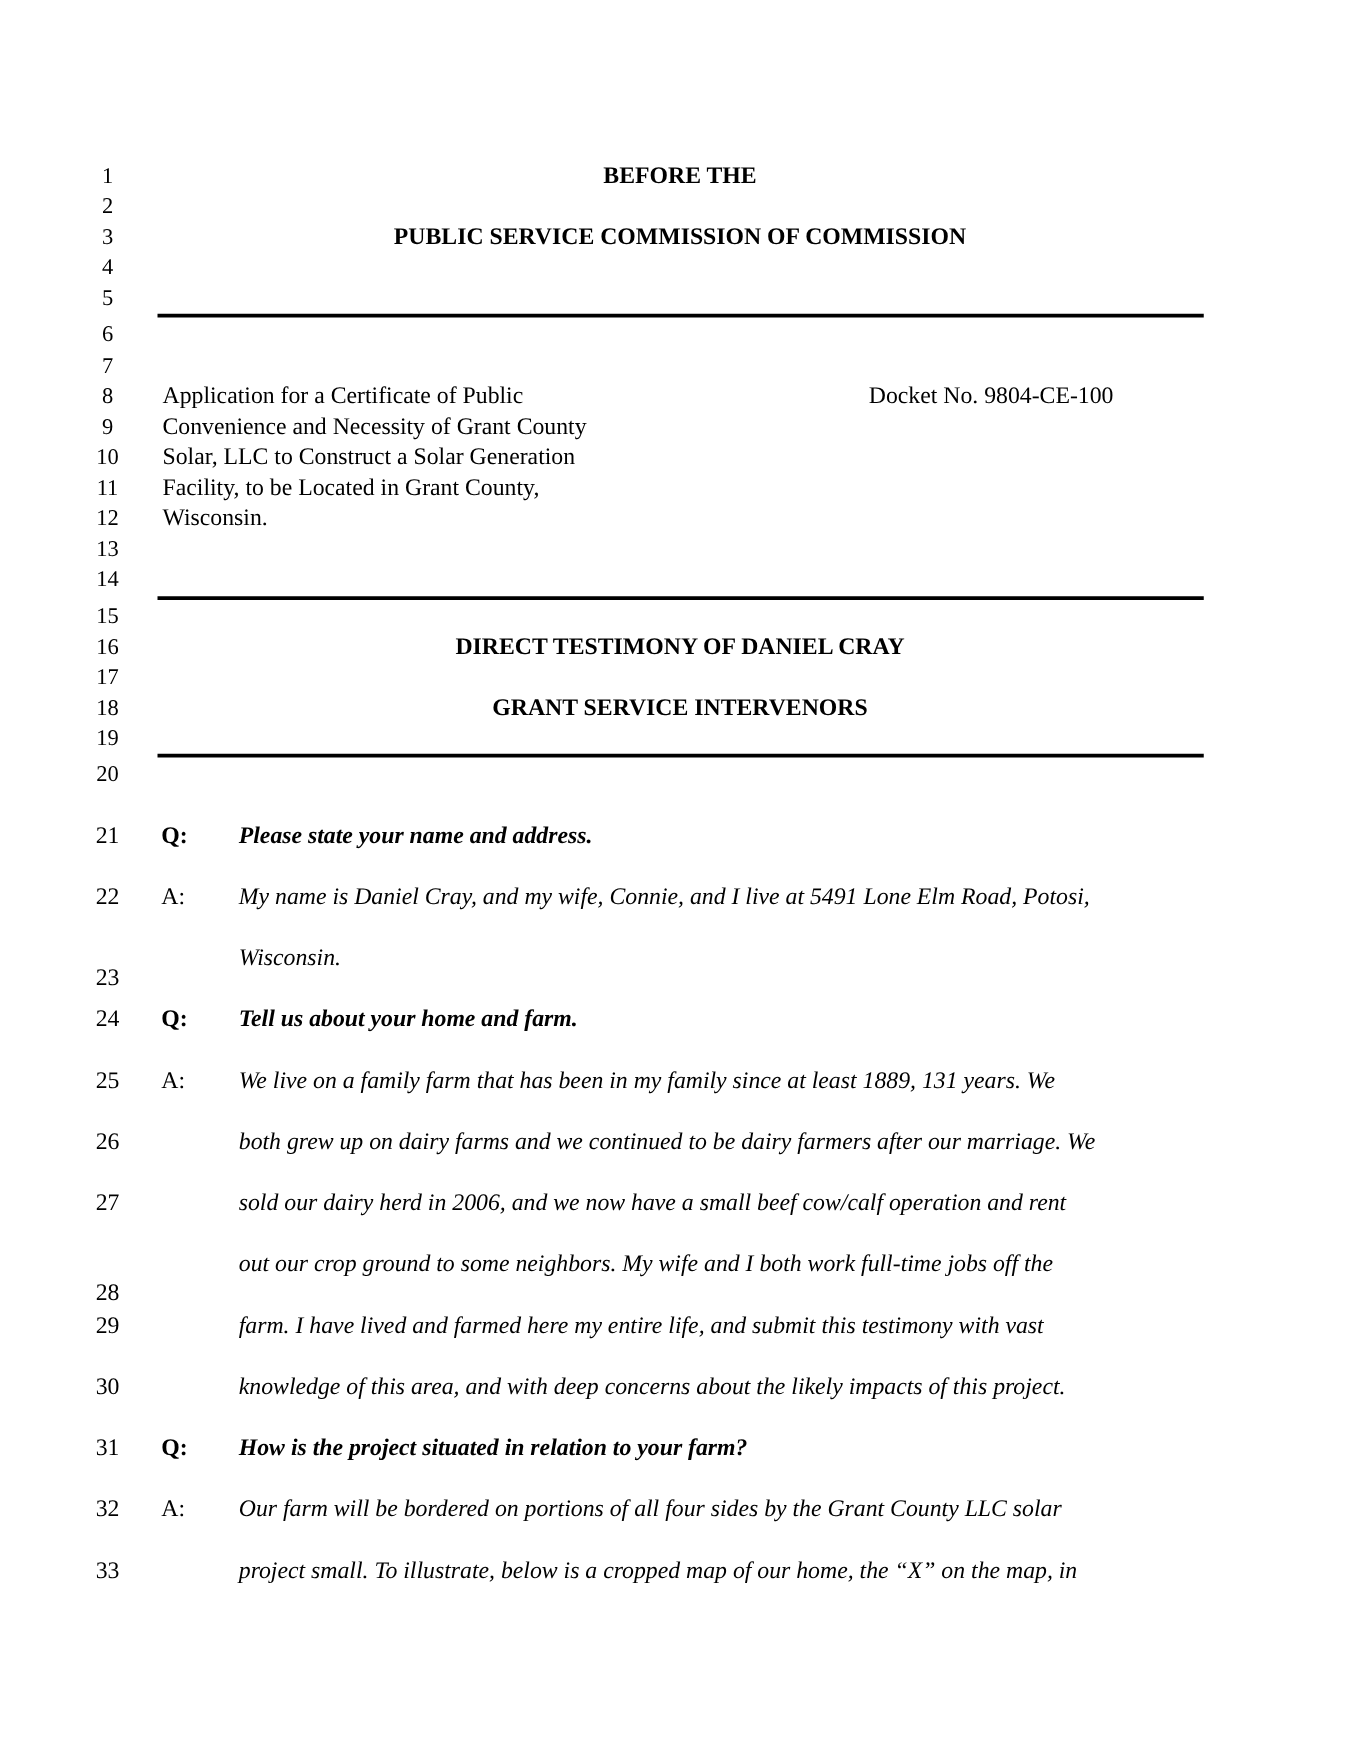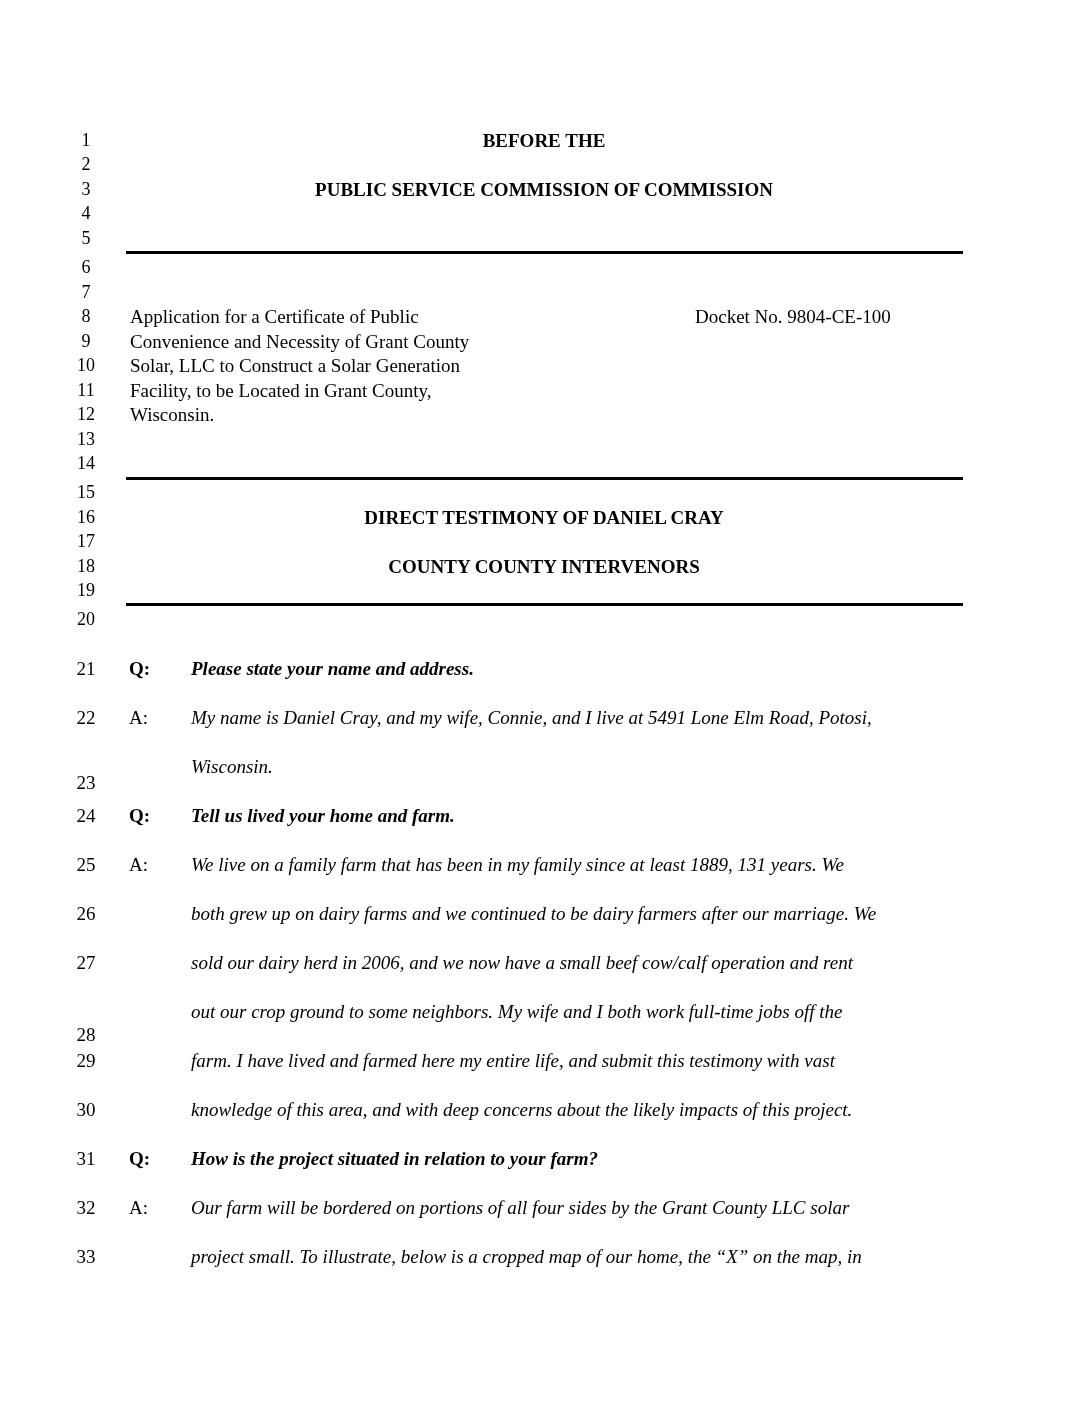--- a/index.html
+++ b/index.html
@@ -62,33 +62,33 @@
   <div class="cap" style="top:306px">Application for a Certificate of Public</div>
   <div class="cap" style="top:331px">Convenience and Necessity of Grant County</div>
   <div class="cap" style="top:355px">Solar, LLC to Construct a Solar Generation</div>
   <div class="cap" style="top:380px">Facility, to be Located in Grant County,</div>
   <div class="cap" style="top:404px">Wisconsin.</div>
   <div class="cap" style="top:306px; left:695px">Docket No. 9804-CE-100</div>
 </div>
 <div class="rule" style="top:477px"></div>
 
 <div class="center" style="top:507px">DIRECT TESTIMONY OF DANIEL CRAY</div>
-<div class="center" style="top:556px">COUNTY COUNTY INTERVENORS</div>
+<div class="center" style="top:556px">GRANT SERVICE INTERVENORS</div>
 <div class="rule" style="top:603px"></div>
 
 <div>
   <div class="qa-label bold" style="top:658px">Q:</div>
   <div class="qa-text bold" style="top:658px">Please state your name and address.</div>
 
   <div class="qa-label" style="top:707px">A:</div>
   <div class="qa-text" style="top:707px">My name is Daniel Cray, and my wife, Connie, and I live at 5491 Lone Elm Road, Potosi,</div>
   <div class="qa-text" style="top:756px">Wisconsin.</div>
 
   <div class="qa-label bold" style="top:805px">Q:</div>
-  <div class="qa-text bold" style="top:805px">Tell us lived your home and farm.</div>
+  <div class="qa-text bold" style="top:805px">Tell us about your home and farm.</div>
 
   <div class="qa-label" style="top:854px">A:</div>
   <div class="qa-text" style="top:854px">We live on a family farm that has been in my family since at least 1889, 131 years.  We</div>
   <div class="qa-text" style="top:903px">both grew up on dairy farms and we continued to be dairy farmers after our marriage.  We</div>
   <div class="qa-text" style="top:952px">sold our dairy herd in 2006, and we now have a small beef cow/calf operation and rent</div>
   <div class="qa-text" style="top:1001px">out our crop ground to some neighbors.  My wife and I both work full-time jobs off the</div>
   <div class="qa-text" style="top:1050px">farm.  I have lived and farmed here my entire life, and submit this testimony with vast</div>
   <div class="qa-text" style="top:1099px">knowledge of this area, and with deep concerns about the likely impacts of this project.</div>
 
   <div class="qa-label bold" style="top:1148px">Q:</div>

